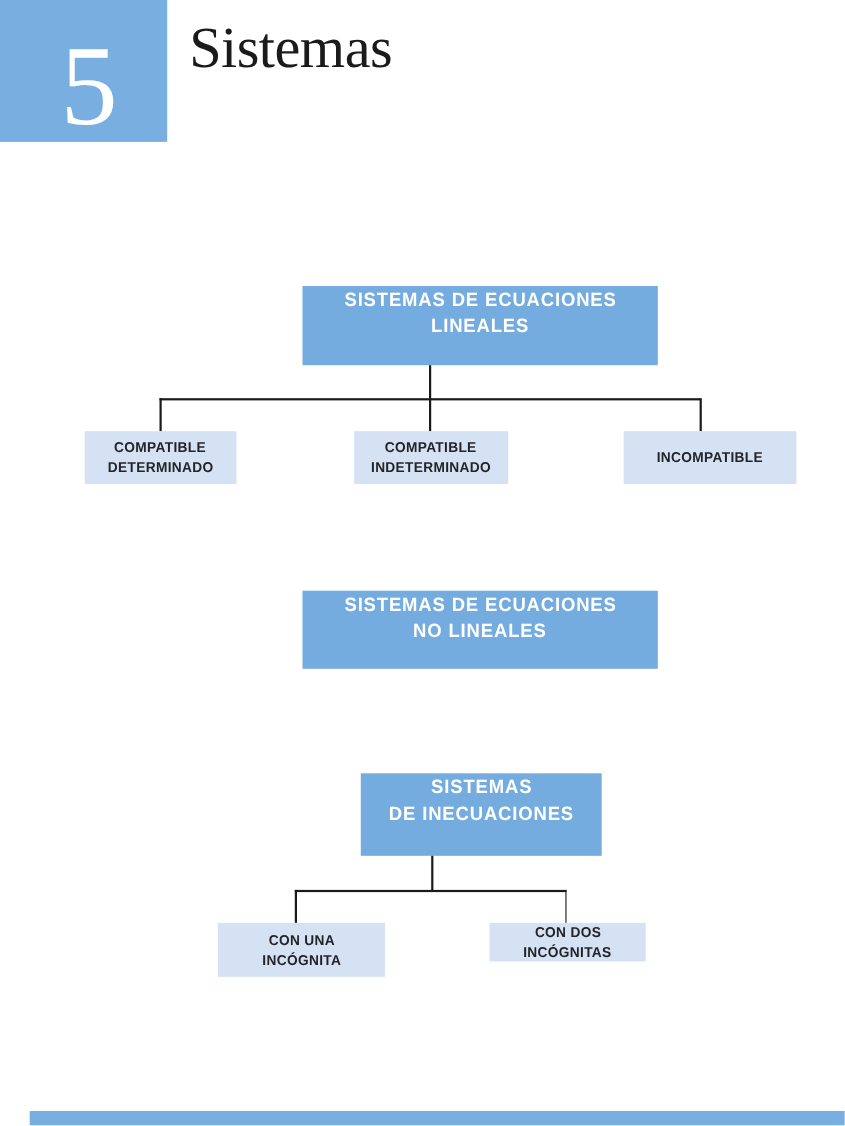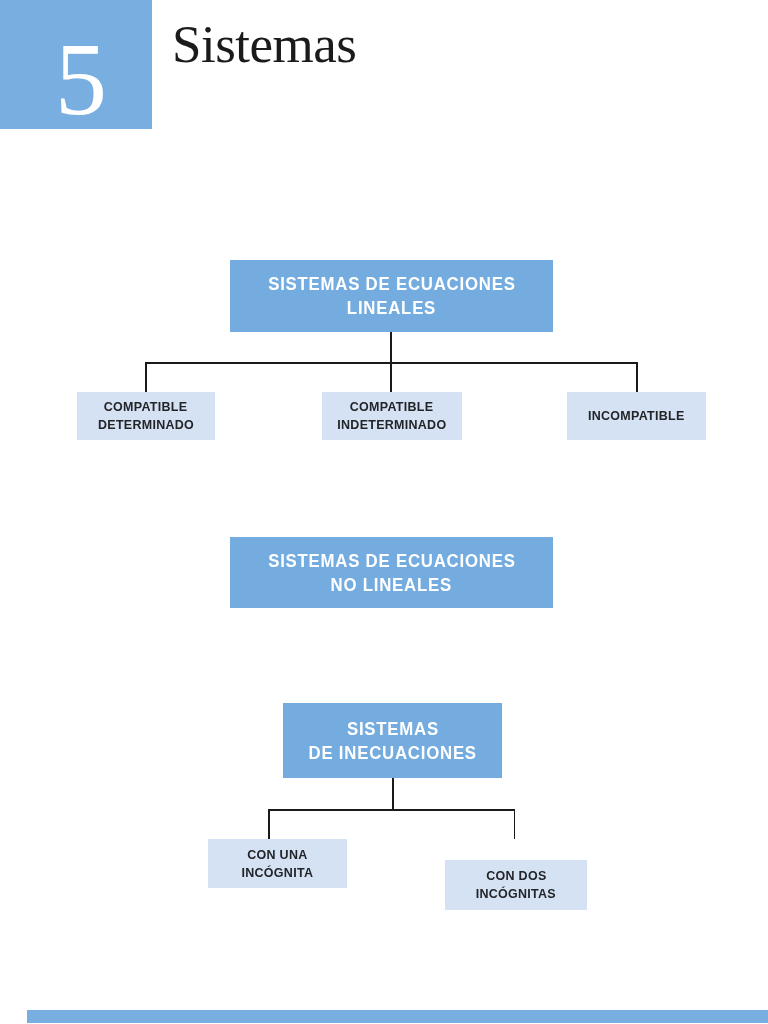--- a/index.html
+++ b/index.html
@@ -51,24 +51,25 @@
   .pbox {
     position: absolute;
     background: var(--box-blue);
     color: #ffffff;
     font-weight: bold;
     font-size: 17.5px;
     line-height: 24px;
     letter-spacing: 0.8px;
     display: flex;
     flex-direction: column;
-    justify-content: center;
+    justify-content: flex-start;
     align-items: center;
     text-align: center;
     box-sizing: border-box;
+    margin-left: 45px;
   }
   .cbox {
     position: absolute;
     background: var(--light-blue);
     color: var(--text-dark);
     font-weight: bold;
     font-size: 13px;
     line-height: 18px;
     letter-spacing: 0.3px;
     display: flex;
@@ -117,44 +118,44 @@
   <div class="conn" style="left:636px; top:362px; width:1.5px; height:30px"></div>
 
   <div class="cbox" style="left:77px; top:392px; width:138px; height:48px">
     <span>COMPATIBLE</span>
     <span>DETERMINADO</span>
   </div>
   <div class="cbox" style="left:322px; top:392px; width:140px; height:48px">
     <span>COMPATIBLE</span>
     <span>INDETERMINADO</span>
   </div>
-  <div class="cbox" style="left:567px; top:392px; width:139px; height:48px">
+  <div class="cbox" style="left:567px; top:392px; width:157px; height:48px">
     <span>INCOMPATIBLE</span>
 
   </div>
 
   <div class="pbox" style="left:230px; top:537px; width:323px; height:71px">
     <span>SISTEMAS DE ECUACIONES</span>
     <span>NO LINEALES</span>
   </div>
 
   <div class="pbox" style="left:283px; top:703px; width:219px; height:75px">
     <span>SISTEMAS</span>
     <span>DE INECUACIONES</span>
   </div>
 
   <div class="conn" style="left:392px; top:778px; width:1.5px; height:32px"></div>
   <div class="conn" style="left:268px; top:809px; width:247px; height:1.5px"></div>
   <div class="conn" style="left:268px; top:809px; width:1.5px; height:30px"></div>
   <div class="conn" style="left:513.5px; top:809px; width:1.5px; height:30px"></div>
 
-  <div class="cbox" style="left:208px; top:839px; width:139px; height:49px">
+  <div class="cbox" style="left:198px; top:839px; width:152px; height:49px">
     <span>CON UNA</span>
     <span>INCÓGNITA</span>
   </div>
-  <div class="cbox" style="left:445px; top:860px; width:142px; height:50px">
+  <div class="cbox" style="left:445px; top:839px; width:142px; height:35px">
     <span>CON DOS</span>
     <span>INCÓGNITAS</span>
   </div>
 
   <div class="footer-bar"></div>
 
 </div>
 
 </body></html>

